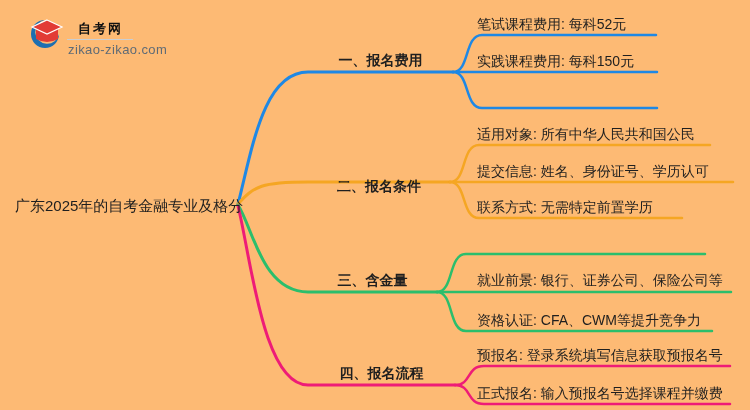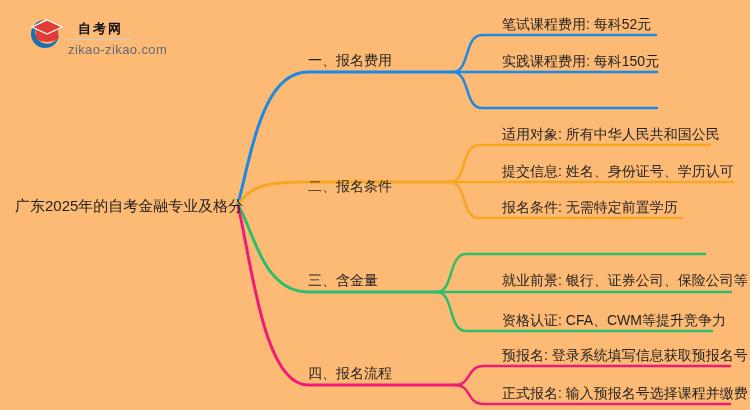--- a/index.html
+++ b/index.html
@@ -8,25 +8,25 @@
     font-family:"Liberation Sans","DejaVu Sans",sans-serif;color:#1f1f1f;
   }
   .layer{position:absolute;left:0;top:0;}
   .mm-line{fill:none;stroke-width:3;stroke-linecap:round;}
   .mm-leafline{fill:none;stroke-width:2.5;stroke-linecap:round;}
   .central-topic{
     position:absolute;left:15px;top:196px;height:20px;line-height:19px;
     font-size:15px;font-weight:400;white-space:nowrap;letter-spacing:0px;
   }
   .branch-label{
-    position:absolute;height:20px;line-height:19px;font-size:14px;font-weight:400;
-    text-align:left;white-space:nowrap;
+    position:absolute;height:20px;line-height:19px;font-size:14px;font-weight:700;
+    text-align:center;white-space:nowrap;
   }
   .leaf-label{
-    position:absolute;left:502px;height:20px;line-height:19px;font-size:14px;
+    position:absolute;left:477px;height:20px;line-height:19px;font-size:14px;
     font-weight:500;white-space:nowrap;
   }
   .logo{position:absolute;left:28px;top:14px;width:120px;height:44px;}
   .logo-icon{position:absolute;left:2px;top:3px;}
   .logo-name{position:absolute;left:50px;top:6px;font-size:13px;font-weight:700;
     letter-spacing:2px;color:#111;white-space:nowrap;}
   .logo-divider{position:absolute;left:39px;top:25px;width:66px;height:1px;background:#c9ced4;}
   .logo-url{position:absolute;left:40px;top:28px;font-size:13px;color:#5f6b76;
     letter-spacing:0.4px;white-space:nowrap;}
 </style>
@@ -73,21 +73,21 @@
   <div class="branch-label" style="left:308px;top:51px;width:145px;">一、报名费用</div>
   <div class="branch-label" style="left:308px;top:177px;width:142px;">二、报名条件</div>
   <div class="branch-label" style="left:308px;top:364px;width:147px;">四、报名流程</div>
   <div class="branch-label" style="left:308px;top:271px;width:129px;">三、含金量</div>
 
   <div class="leaf-label" style="top:15px;">笔试课程费用: 每科52元</div>
   <div class="leaf-label" style="top:52px;">实践课程费用: 每科150元</div>
 
   <div class="leaf-label" style="top:125px;">适用对象: 所有中华人民共和国公民</div>
   <div class="leaf-label" style="top:162px;">提交信息: 姓名、身份证号、学历认可</div>
-  <div class="leaf-label" style="top:198px;">报名条件: 无需特定前置学历</div>
+  <div class="leaf-label" style="top:198px;">联系方式: 无需特定前置学历</div>
 
   <div class="leaf-label" style="top:271px;">就业前景: 银行、证券公司、保险公司等</div>
   <div class="leaf-label" style="top:311px;">资格认证: CFA、CWM等提升竞争力</div>
 
   <div class="leaf-label" style="top:346px;">预报名: 登录系统填写信息获取预报名号</div>
   <div class="leaf-label" style="top:384px;">正式报名: 输入预报名号选择课程并缴费</div>
 
 </div>
 
 </body></html>

